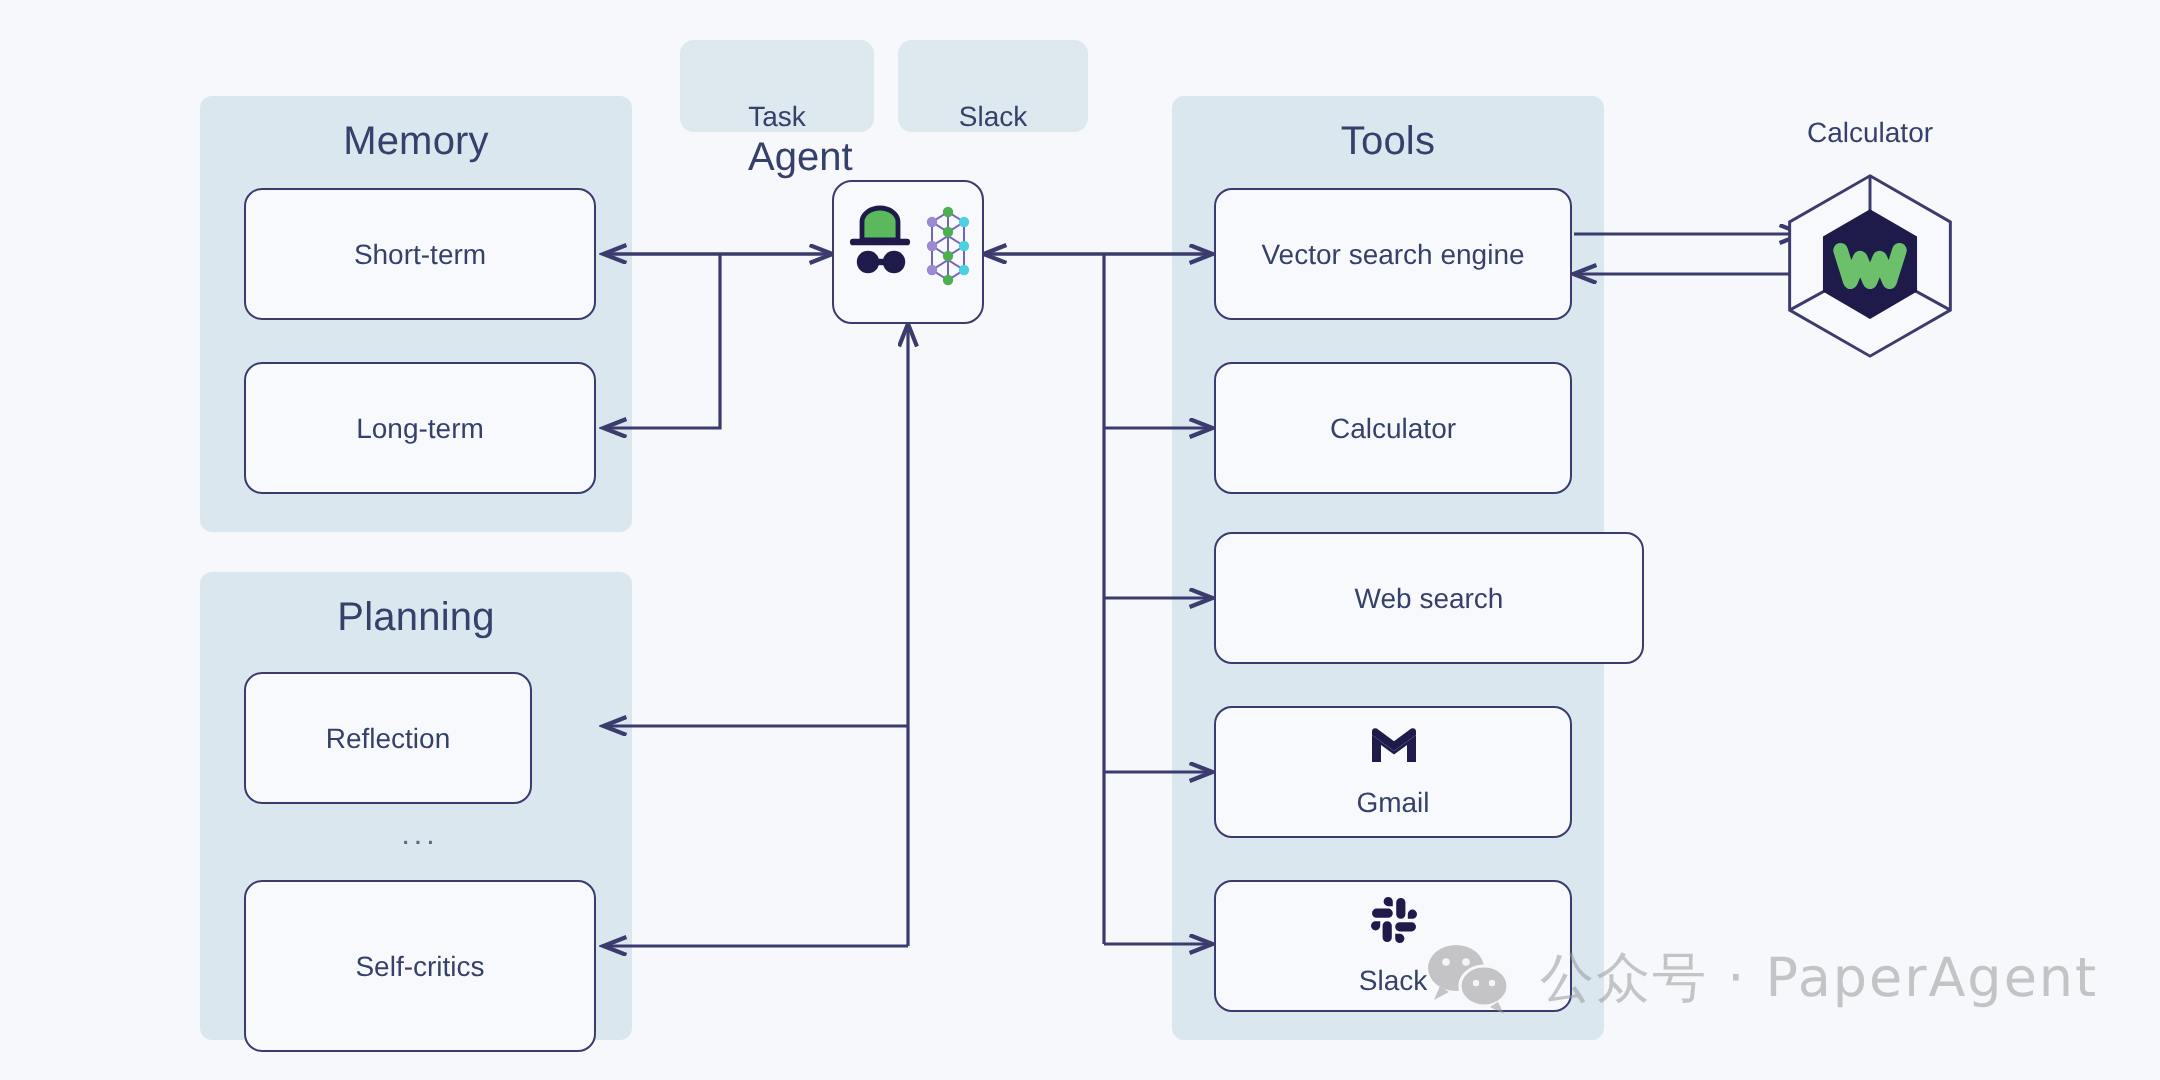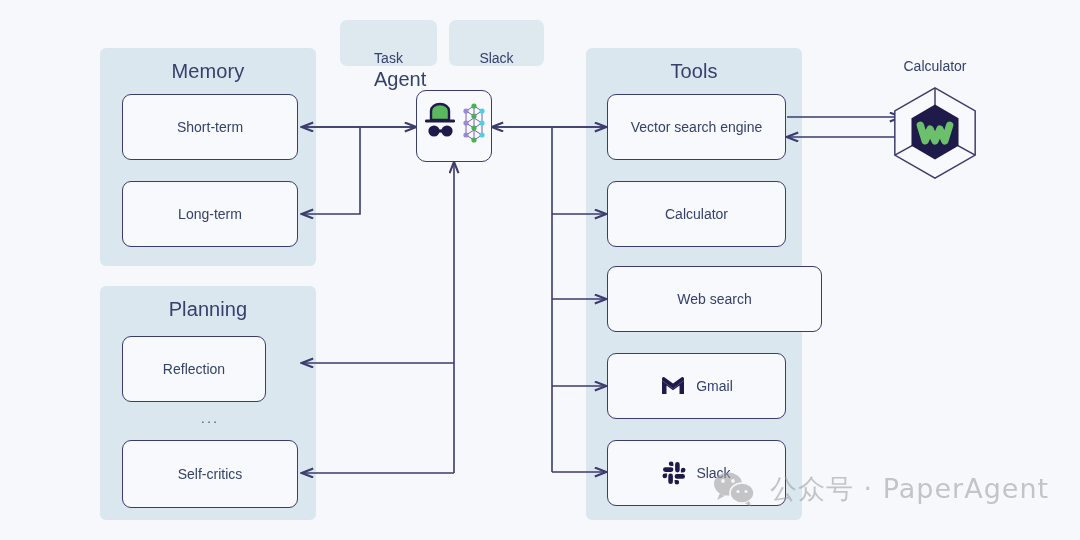--- a/index.html
+++ b/index.html
@@ -45,20 +45,21 @@
     justify-content: center;
     box-sizing: border-box;
   }
   .node-label {
     font-size: 14px;
     color: #35416b;
     white-space: nowrap;
   }
   .node-with-icon {
     gap: 10px;
+    flex-direction: column;
   }
   .chip {
     position: absolute;
     background: #dde8ef;
     border-radius: 7px;
     display: flex;
     align-items: flex-end;
     justify-content: center;
   }
   .chip-label {
@@ -217,21 +218,21 @@
     <span class="node-label">Short-term</span>
   </div>
   <div class="node" style="left:122px; top:181px; width:176px; height:66px;">
     <span class="node-label">Long-term</span>
   </div>
 
   <div class="node" style="left:122px; top:336px; width:144px; height:66px;">
     <span class="node-label">Reflection</span>
   </div>
   <div class="dots" style="left:110px; top:409px;">...</div>
-  <div class="node" style="left:122px; top:440px; width:176px; height:68px;">
+  <div class="node" style="left:122px; top:440px; width:176px; height:86px;">
     <span class="node-label">Self-critics</span>
   </div>
 
   <div class="node" style="left:607px; top:94px; width:179px; height:66px;">
     <span class="node-label">Vector search engine</span>
   </div>
 
   <div class="node" style="left:607px; top:181px; width:179px; height:66px;">
     <span class="node-label">Calculator</span>
   </div>

